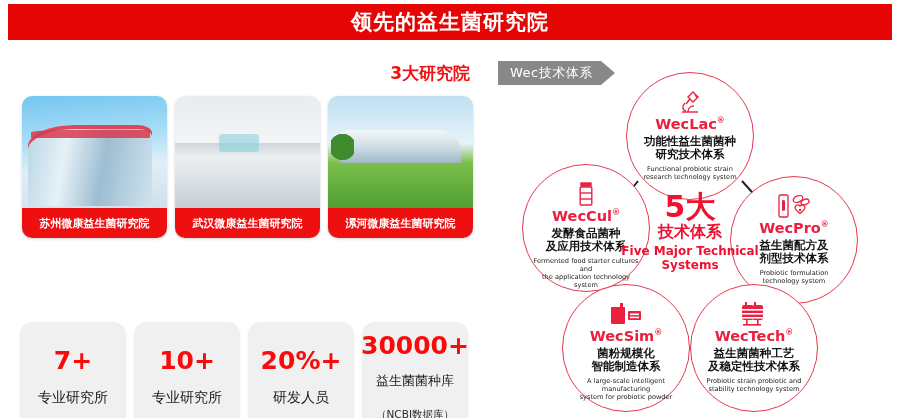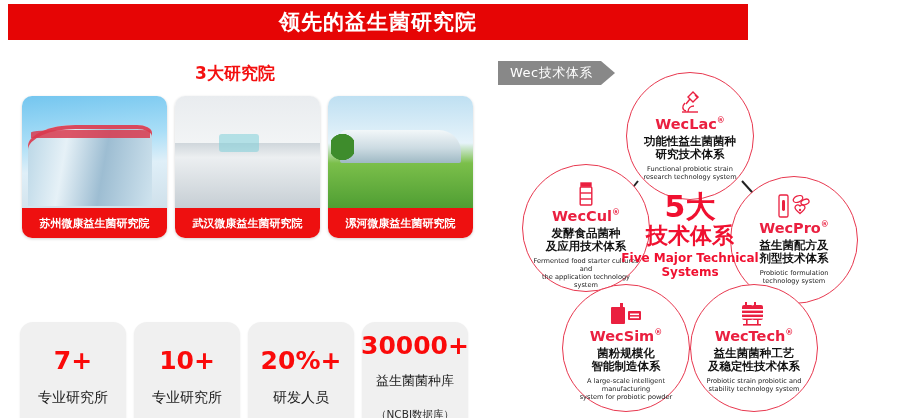--- a/index.html
+++ b/index.html
@@ -1,27 +1,27 @@
 <!DOCTYPE html>
 <html><head>
 <meta charset="utf-8">
 <style>
   html,body{margin:0;padding:0;background:#ffffff;}
   body{width:900px;height:418px;position:relative;overflow:hidden;
        font-family:"Liberation Sans","DejaVu Sans",sans-serif;}
 
   
-  #header-bar{position:absolute;left:8px;top:4px;width:740px;height:36px;
+  #header-bar{position:absolute;left:8px;top:4px;width:884px;height:36px;
        background:#e60505;display:flex;align-items:center;justify-content:center;}
   #header-title{color:#ffffff;font-size:21px;font-weight:bold;letter-spacing:1px;
        font-family:"DejaVu Sans",sans-serif;}
 
   
   #left-panel{position:absolute;left:0;top:44px;width:480px;height:374px;}
-  #institutes-heading{position:absolute;left:0;top:18px;width:470px;text-align:center;
+  #institutes-heading{position:absolute;left:0;top:18px;width:470px;text-align:right;
        color:#f41010;font-size:17px;font-weight:bold;font-family:"DejaVu Sans",sans-serif;}
 
   #institute-cards{position:absolute;left:22px;top:52px;display:flex;gap:8px;}
   .institute-card{width:145px;height:142px;border-radius:10px;overflow:hidden;
        position:relative;box-shadow:0 1px 3px rgba(0,0,0,.18);}
   .card-photo{position:absolute;left:0;top:0;width:100%;height:112px;}
   .card-label{position:absolute;left:0;bottom:0;width:100%;height:30px;background:#ee1010;
        color:#fff;font-size:11px;display:flex;align-items:center;justify-content:center;
        font-family:"DejaVu Sans",sans-serif;font-weight:bold;}
 
@@ -85,21 +85,21 @@
   #node-weclac{left:146px;top:28px;}
   #node-weccul{left:42px;top:120px;}
   #node-wecpro{left:250px;top:132px;}
   #node-wecsim{left:82px;top:240px;}
   #node-wectech{left:210px;top:240px;}
 
   #center-block{position:absolute;left:120px;top:148px;width:180px;text-align:center;
        pointer-events:none;}
   #center-big{color:#f01030;font-size:30px;font-weight:bold;line-height:1.02;
        font-family:"DejaVu Sans",sans-serif;}
-  #center-sub{color:#f01030;font-size:22px;font-weight:bold;line-height:1.05;margin-top:1px;
+  #center-sub{color:#f01030;font-size:16px;font-weight:bold;line-height:1.05;margin-top:1px;
        font-family:"DejaVu Sans",sans-serif;}
   #center-en{color:#f01030;font-size:12px;font-weight:bold;margin-top:4px;
        font-family:"DejaVu Sans",sans-serif;}
 </style>
 </head>
 <body>
 
 <div id="header-bar">
   <div id="header-title">领先的益生菌研究院</div>
 </div>

